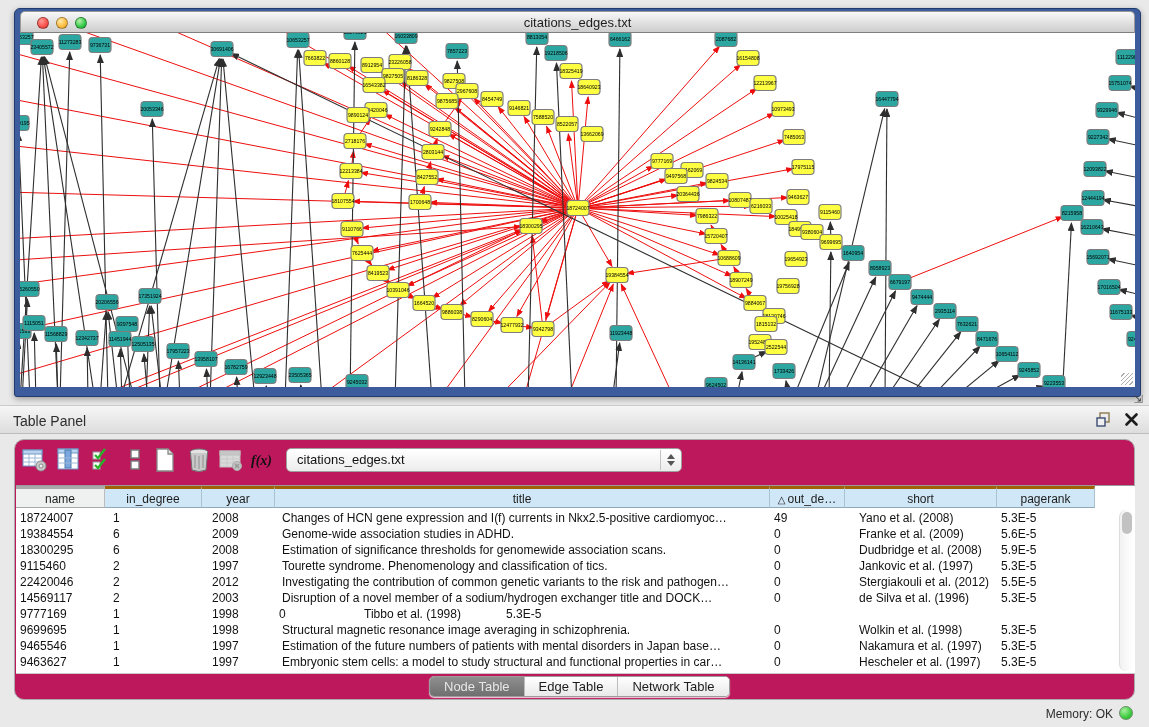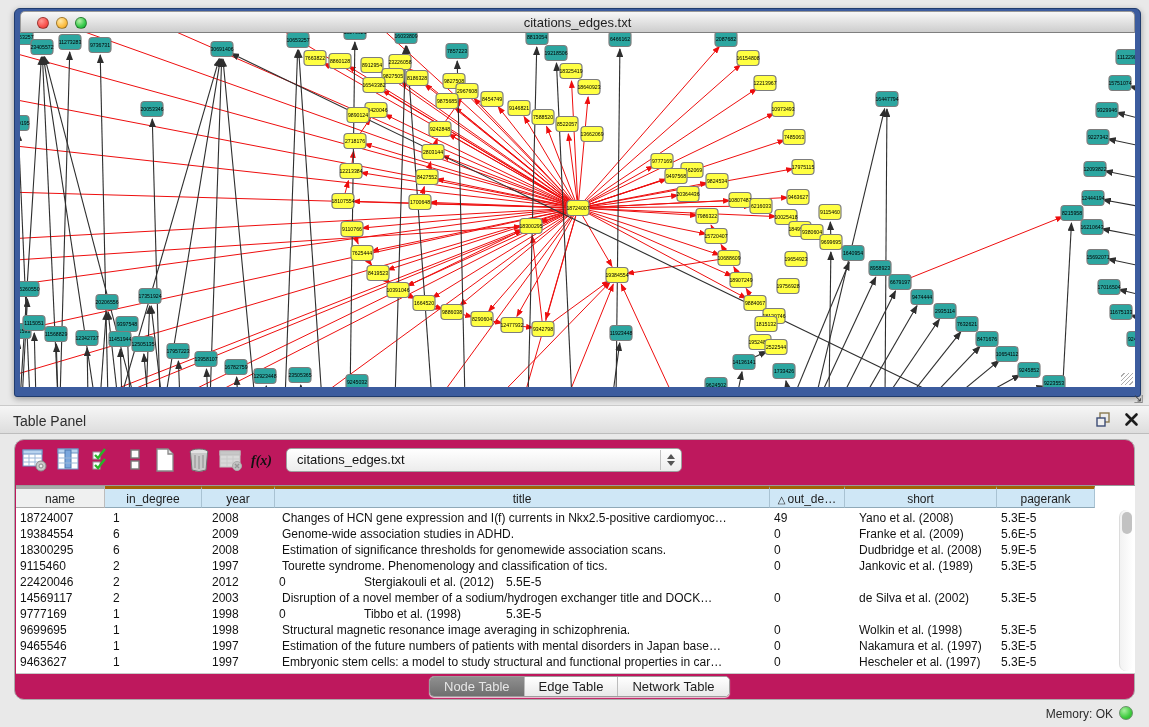--- a/index.html
+++ b/index.html
@@ -637,38 +637,39 @@
             <div class="gc" style="width: 75px; padding-left: 4px;">0</div>
             <div class="gc" style="width: 152px; padding-left: 14px;">Dudbridge et al. (2008)</div>
             <div class="gc" style="width: 98px; padding-left: 4px;">5.9E-5</div>
           </div>
           <div class="grow">
             <div class="gc" style="width: 89px; padding-left: 4px;">9115460</div>
             <div class="gc" style="width: 97px; padding-left: 8px;">2</div>
             <div class="gc" style="width: 73px; padding-left: 10px;">1997</div>
             <div class="gc" style="width: 495px; padding-left: 7px;">Tourette syndrome. Phenomenology and classification of tics.</div>
             <div class="gc" style="width: 75px; padding-left: 4px;">0</div>
-            <div class="gc" style="width: 152px; padding-left: 14px;">Jankovic et al. (1989)</div>
+            <div class="gc" style="width: 152px; padding-left: 14px;">Jankovic et al. (1997)</div>
             <div class="gc" style="width: 98px; padding-left: 4px;">5.3E-5</div>
           </div>
           <div class="grow">
             <div class="gc" style="width: 89px; padding-left: 4px;">22420046</div>
             <div class="gc" style="width: 97px; padding-left: 8px;">2</div>
             <div class="gc" style="width: 73px; padding-left: 10px;">2012</div>
+            <div class="gc" style="width: 495px; padding-left: 7px;">Investigating the contribution of common genetic variants to the risk and pathogen…</div>
             <div class="gc" style="width: 75px; padding-left: 4px;">0</div>
             <div class="gc" style="width: 152px; padding-left: 14px;">Stergiakouli et al. (2012)</div>
             <div class="gc" style="width: 98px; padding-left: 4px;">5.5E-5</div>
           </div>
           <div class="grow">
             <div class="gc" style="width: 89px; padding-left: 4px;">14569117</div>
             <div class="gc" style="width: 97px; padding-left: 8px;">2</div>
             <div class="gc" style="width: 73px; padding-left: 10px;">2003</div>
             <div class="gc" style="width: 495px; padding-left: 7px;">Disruption of a novel member of a sodium/hydrogen exchanger title and DOCK…</div>
             <div class="gc" style="width: 75px; padding-left: 4px;">0</div>
-            <div class="gc" style="width: 152px; padding-left: 14px;">de Silva et al. (2002)</div>
+            <div class="gc" style="width: 152px; padding-left: 14px;">de Silva et al. (1996)</div>
             <div class="gc" style="width: 98px; padding-left: 4px;">5.3E-5</div>
           </div>
           <div class="grow">
             <div class="gc" style="width: 89px; padding-left: 4px;">9777169</div>
             <div class="gc" style="width: 97px; padding-left: 8px;">1</div>
             <div class="gc" style="width: 73px; padding-left: 10px;">1998</div>
             <div class="gc" style="width: 75px; padding-left: 4px;">0</div>
             <div class="gc" style="width: 152px; padding-left: 14px;">Tibbo et al. (1998)</div>
             <div class="gc" style="width: 98px; padding-left: 4px;">5.3E-5</div>
           </div>

